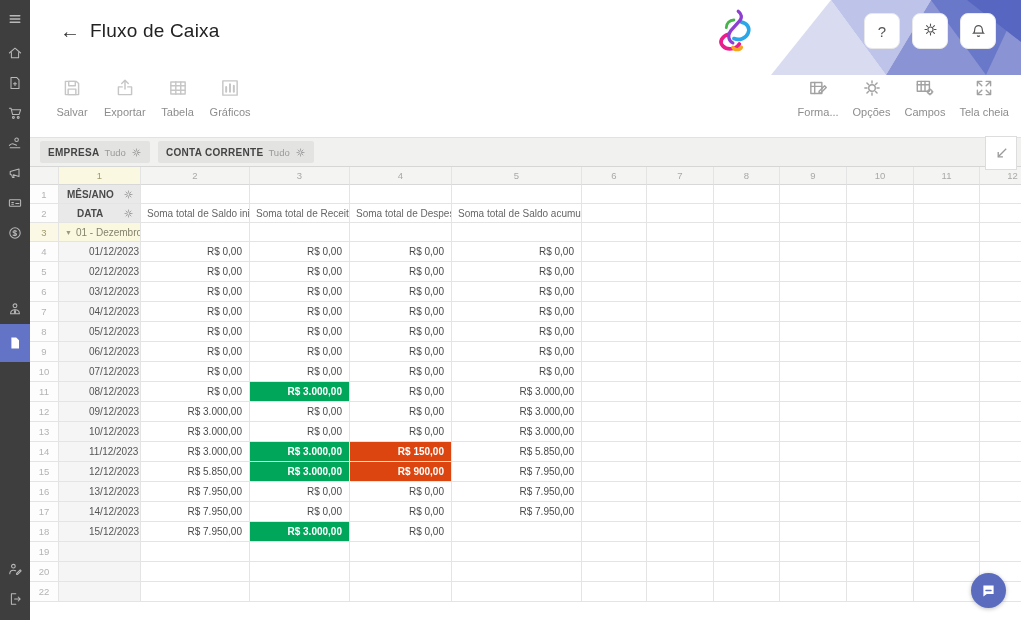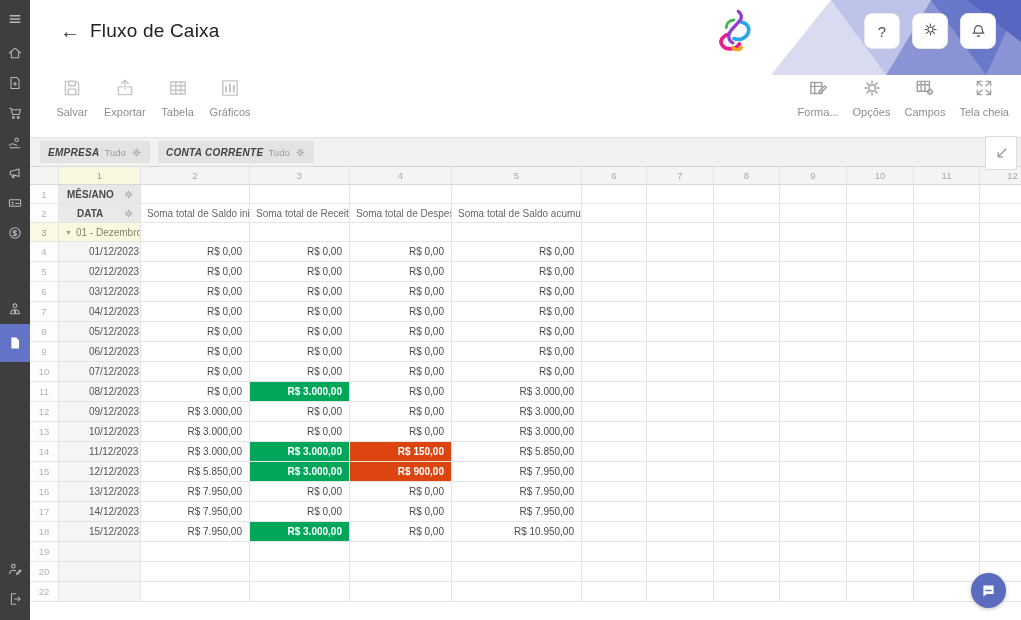--- a/index.html
+++ b/index.html
@@ -44,21 +44,21 @@
   .tb-group.right .tb-icon { color:#a2a2a2; }
   .tb-btn svg { width:22px; height:22px; }
   .tb-label { font-size:11px; color:#8d8d8d; white-space:nowrap; }
 
   
   .filterbar { position:relative; height:30px; background:#f1f1ef;
     border-top:1px solid #e2e2e2; border-bottom:1px solid #d6d6d6;
     display:flex; align-items:center; gap:8px; padding-left:10px; }
   .pill { background:#e3e3e2; border-radius:2px; height:22px; display:flex;
     align-items:center; gap:5px; padding:0 8px; cursor:pointer; }
-  .pill-name { font-size:10px; font-weight:bold; color:#444; letter-spacing:.3px;font-style:italic; }
+  .pill-name { font-size:10px; font-weight:bold; color:#444; letter-spacing:.3px; }
   .pill-value { font-size:9.5px; color:#9a9a9a; }
   .pill svg, .gear-sm svg { width:11px; height:11px; color:#8d8d8d; }
   .collapse-btn { position:absolute; right:4px; top:-2px; width:32px; height:34px;
     background:#fff; border:1px solid #ddd; display:flex; align-items:center;
     justify-content:center; color:#9a9a9a; cursor:pointer; z-index:5; }
   .collapse-btn svg { width:15px; height:15px; }
 
   
   .grid { --cols:29px 82px 109px 100px 102px 130px 65px 67px 66px 67px 67px 66px 66px;
     width:991px; overflow:hidden; background:#fff; }
@@ -624,21 +624,20 @@
           <div class="cell" style="height: 20px;"></div>
           <div class="cell" style="height: 20px;"></div>
           <div class="cell" style="height: 20px;"></div>
         </div>
         <div class="grow">
           <div class="cell rownum r19" style="height: 20px;">18</div>
           <div class="cell datecell" style="height: 20px;">15/12/2023</div>
           <div class="cell valuecell" style="height: 20px;">R$ 7.950,00</div>
           <div class="cell valuecell green" style="height: 20px;">R$ 3.000,00</div>
           <div class="cell valuecell" style="height: 20px;">R$ 0,00</div>
-          <div class="cell valuecell" style="height: 20px;">R$ 10.950,00</div>
           <div class="cell" style="height: 20px;"></div>
           <div class="cell" style="height: 20px;"></div>
           <div class="cell" style="height: 20px;"></div>
           <div class="cell" style="height: 20px;"></div>
           <div class="cell" style="height: 20px;"></div>
           <div class="cell" style="height: 20px;"></div>
           <div class="cell" style="height: 20px;"></div>
         </div>
         <div class="grow">
           <div class="cell rownum r19" style="height: 20px;">19</div>

